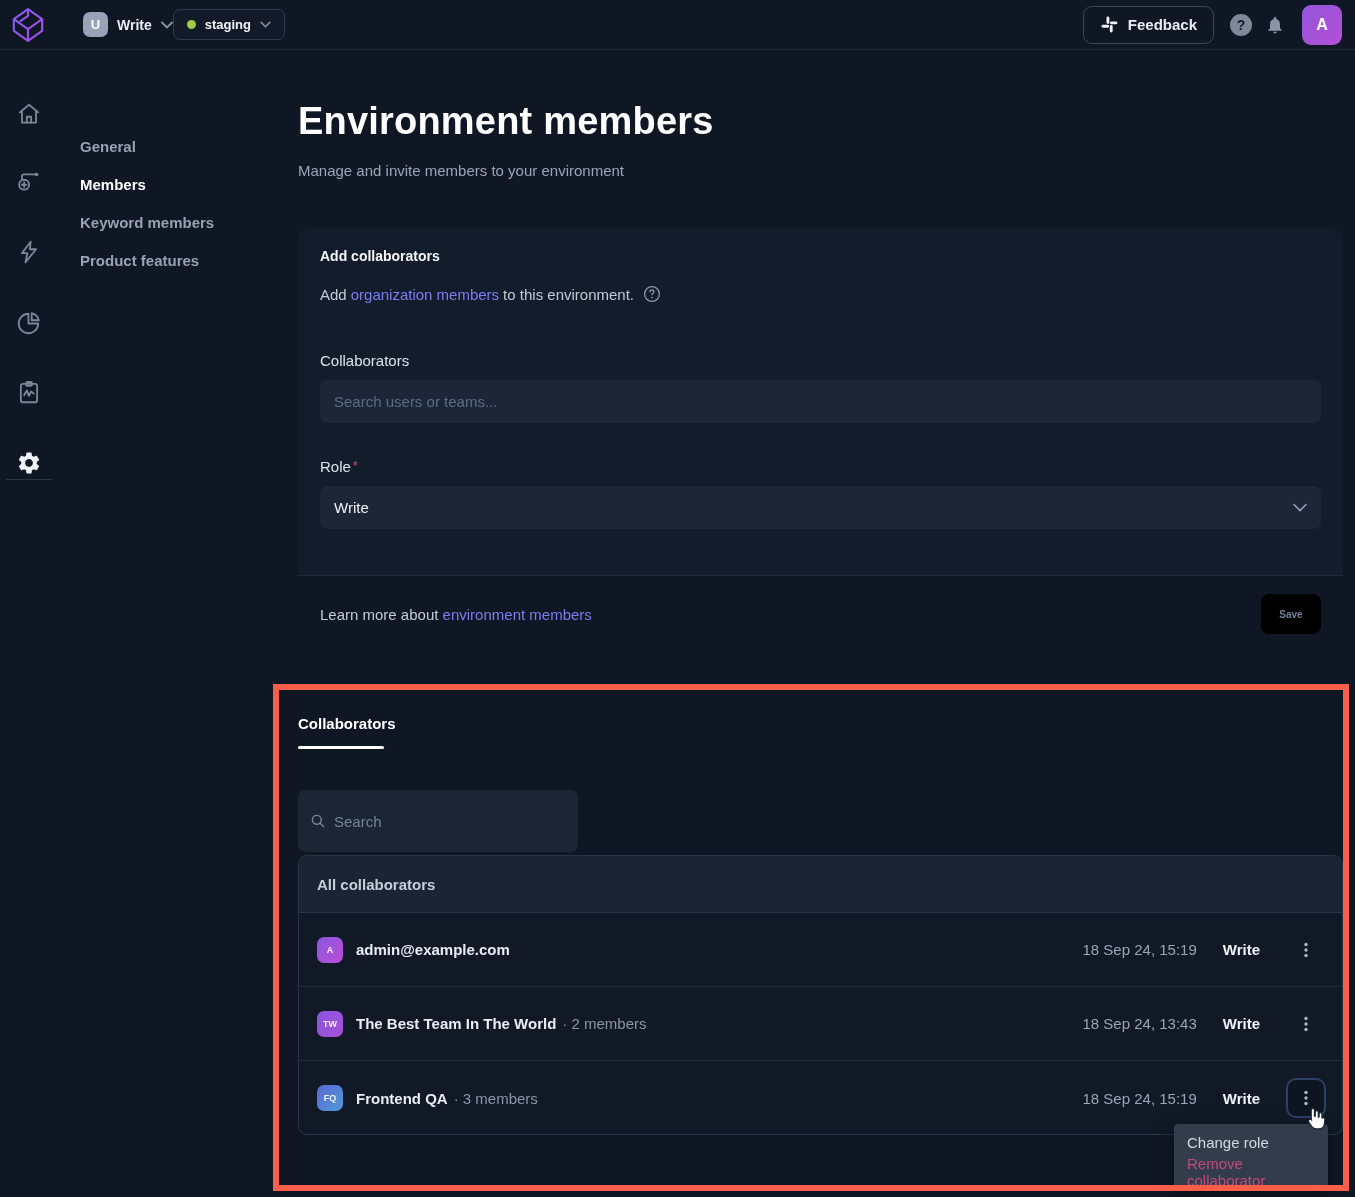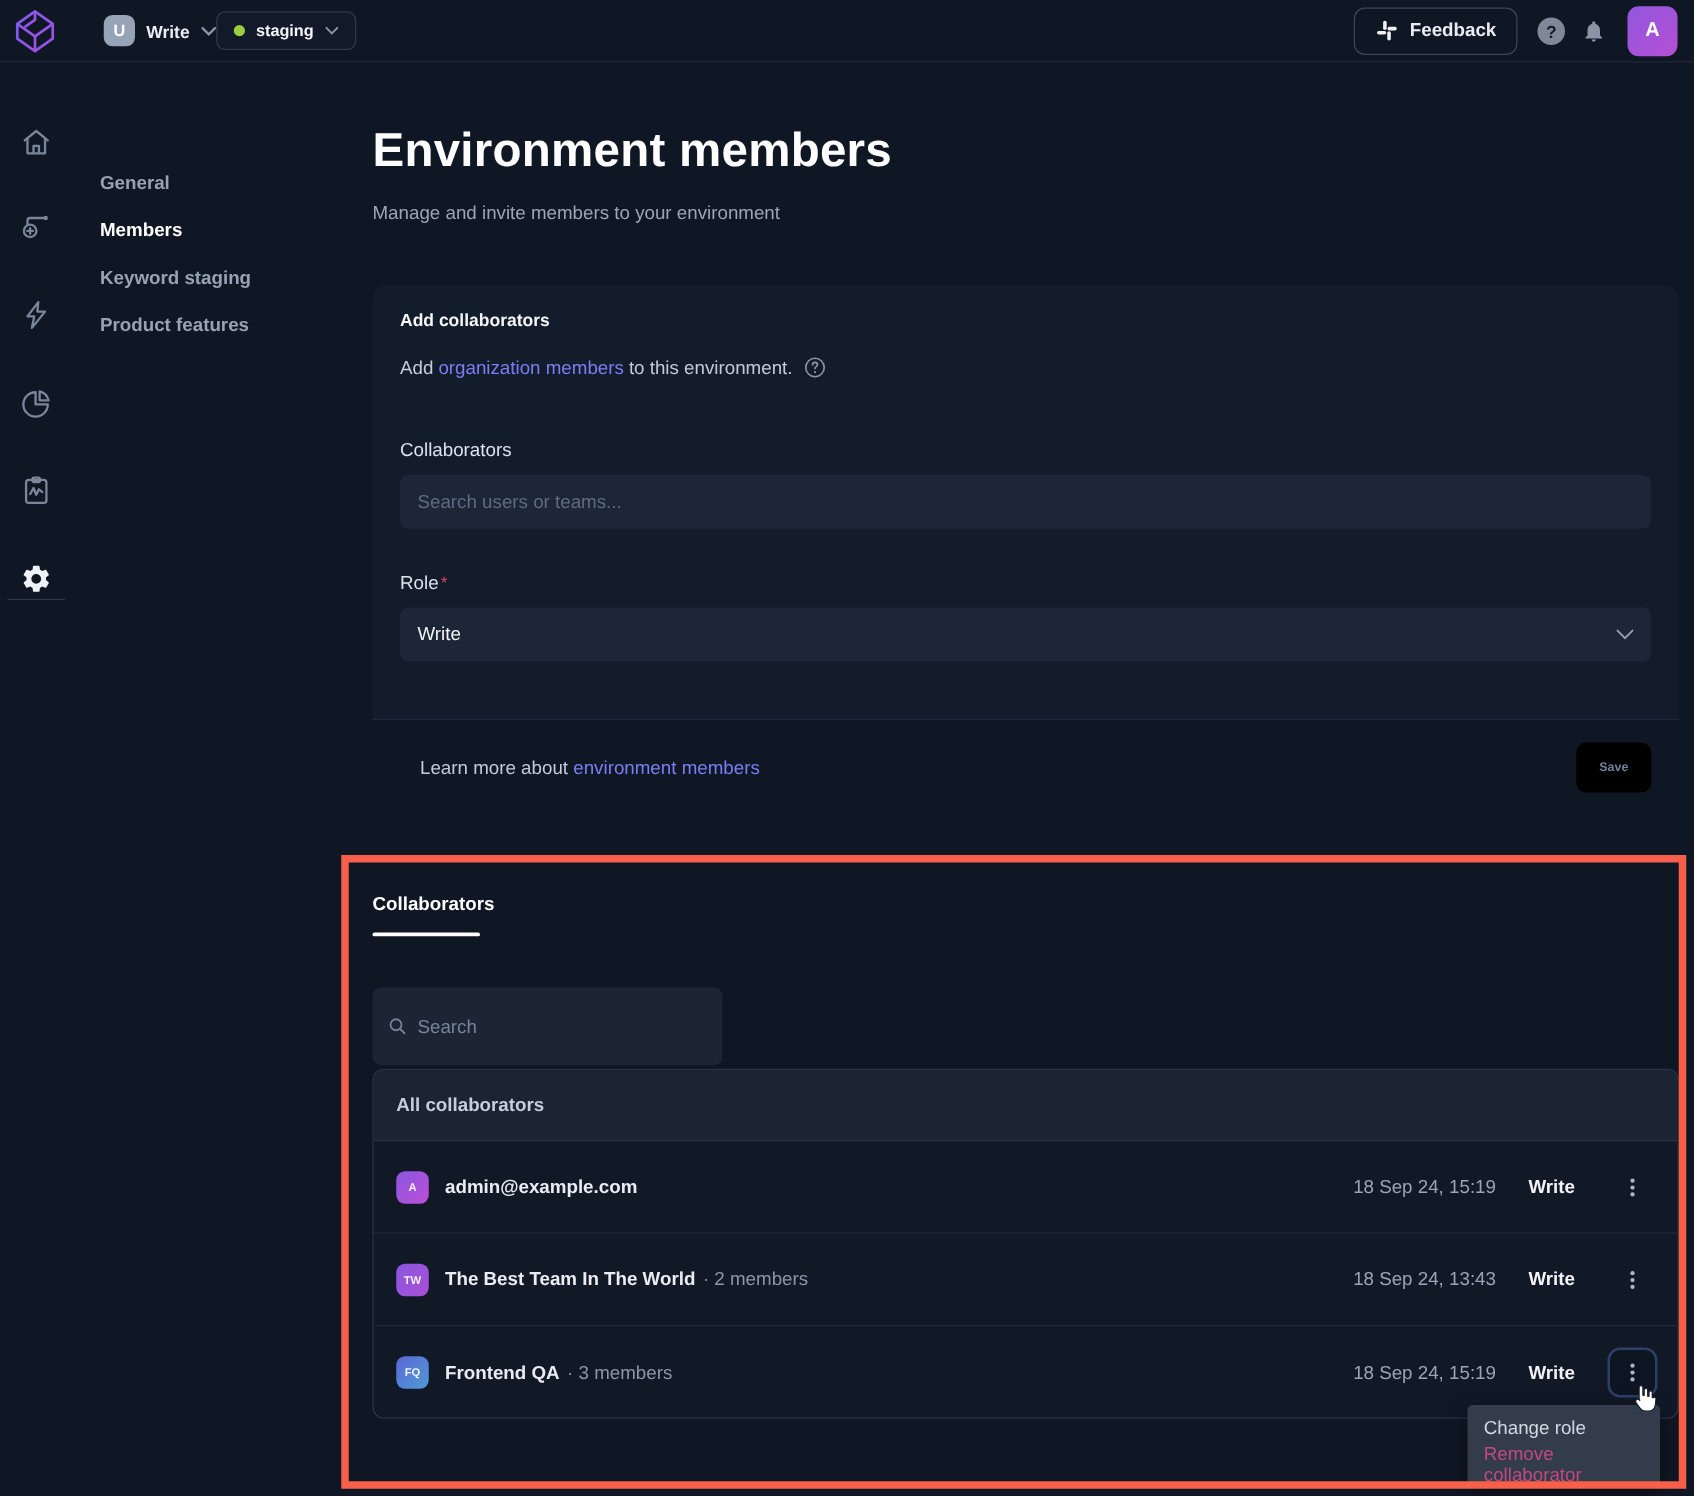--- a/index.html
+++ b/index.html
@@ -45,21 +45,21 @@
   .card-desc { position:absolute; left:22px; top:57px; font-size:15px; color:#c3cbd7; display:flex; align-items:center; gap:4px; }
   .link { color:#7b7ef2; cursor:pointer; text-decoration:none; }
   .q-icon { display:inline-flex; margin-left:5px; color:#8b95a6; cursor:pointer; }
   .field-label { position:absolute; left:22px; font-size:15px; color:#dde3ec; }
   .req { color:#e4445a; font-size:13px; margin-left:2px; vertical-align:top; }
   .text-input { position:absolute; left:22px; width:1001px; height:43px; background:#1c2636; border:none; border-radius:7px; padding:0 14px; font-size:15px; color:#e9edf3; font-family:inherit; }
   .text-input::placeholder { color:#5e6b80; }
   .select { position:absolute; left:22px; width:1001px; height:43px; background:#1c2636; border-radius:7px; display:flex; align-items:center; padding:0 14px; font-size:15px; color:#f0f3f7; cursor:pointer; }
   .select .chev { margin-left:auto; color:#94a0b2; }
   .card-footer { position:absolute; left:0; right:0; bottom:0; height:77px; background:#0f1725; border-top:1px solid #1e2a3c; border-radius:0 0 12px 12px; display:flex; align-items:center; padding:0 22px; }
-  .footer-text { font-size:15px; color:#c3cbd7;margin-left:16px; }
+  .footer-text { font-size:15px; color:#c3cbd7; }
   .save-btn { margin-left:auto; width:60px; height:40px; background:#000000; border:none; border-radius:8px; color:#72809a; font-size:10px; font-weight:600; font-family:inherit; cursor:pointer; }
 
   
   .tab { position:absolute; left:0; top:665px; font-size:15px; font-weight:700; color:#ffffff; cursor:pointer; }
   .tab-underline { position:absolute; left:0; top:696px; width:86px; height:3px; background:#ffffff; border-radius:2px; }
   .collab-search { position:absolute; left:0; top:740px; width:280px; height:62px; background:#1b2534; border-radius:7px; display:flex; align-items:center; padding:0 12px; gap:8px; }
   .collab-search input { flex:1; background:transparent; border:none; outline:none; font-size:15px; color:#e9edf3; font-family:inherit; }
   .collab-search input::placeholder { color:#77839a; }
   .search-ic { color:#77839a; display:inline-flex; }
 
@@ -191,21 +191,21 @@
     <span class="rail-icon active" style="top:399px">
       <svg width="26" height="26" viewBox="0 0 24 24" fill="currentColor">
         <path d="M19.14 12.94c.04-.3.06-.61.06-.94 0-.32-.02-.64-.07-.94l2.03-1.58c.18-.14.23-.41.12-.61l-1.92-3.32c-.12-.22-.37-.29-.59-.22l-2.39.96c-.5-.38-1.03-.7-1.62-.94l-.36-2.54c-.04-.24-.24-.41-.48-.41h-3.84c-.24 0-.43.17-.47.41l-.36 2.54c-.59.24-1.13.57-1.62.94l-2.39-.96c-.22-.08-.47 0-.59.22L2.74 8.87c-.12.21-.08.47.12.61l2.03 1.58c-.05.3-.09.63-.09.94s.02.64.07.94l-2.03 1.58c-.18.14-.23.41-.12.61l1.92 3.32c.12.22.37.29.59.22l2.39-.96c.5.38 1.03.7 1.62.94l.36 2.54c.05.24.24.41.48.41h3.84c.24 0 .44-.17.47-.41l.36-2.54c.59-.24 1.13-.56 1.62-.94l2.39.96c.22.08.47 0 .59-.22l1.92-3.32c.12-.22.07-.47-.12-.61l-2.01-1.58zM12 15.6c-1.98 0-3.6-1.62-3.6-3.6s1.62-3.6 3.6-3.6 3.6 1.62 3.6 3.6-1.62 3.6-3.6 3.6z"></path>
       </svg>
     </span>
   </nav>
 
   <nav class="subnav">
     <span class="subnav-item" style="top:56px">General</span>
     <span class="subnav-item active" style="top:94px">Members</span>
-    <span class="subnav-item" style="top:132px">Keyword staging</span>
+    <span class="subnav-item" style="top:132px">Keyword members</span>
     <span class="subnav-item" style="top:170px">Product features</span>
   </nav>
 
   <main class="main">
     <h1 class="page-title">Environment members</h1>
     <p class="page-sub">Manage and invite members to your environment</p>
 
     <section class="card">
       <h2 class="card-title">Add collaborators</h2>
       <div class="card-desc">

